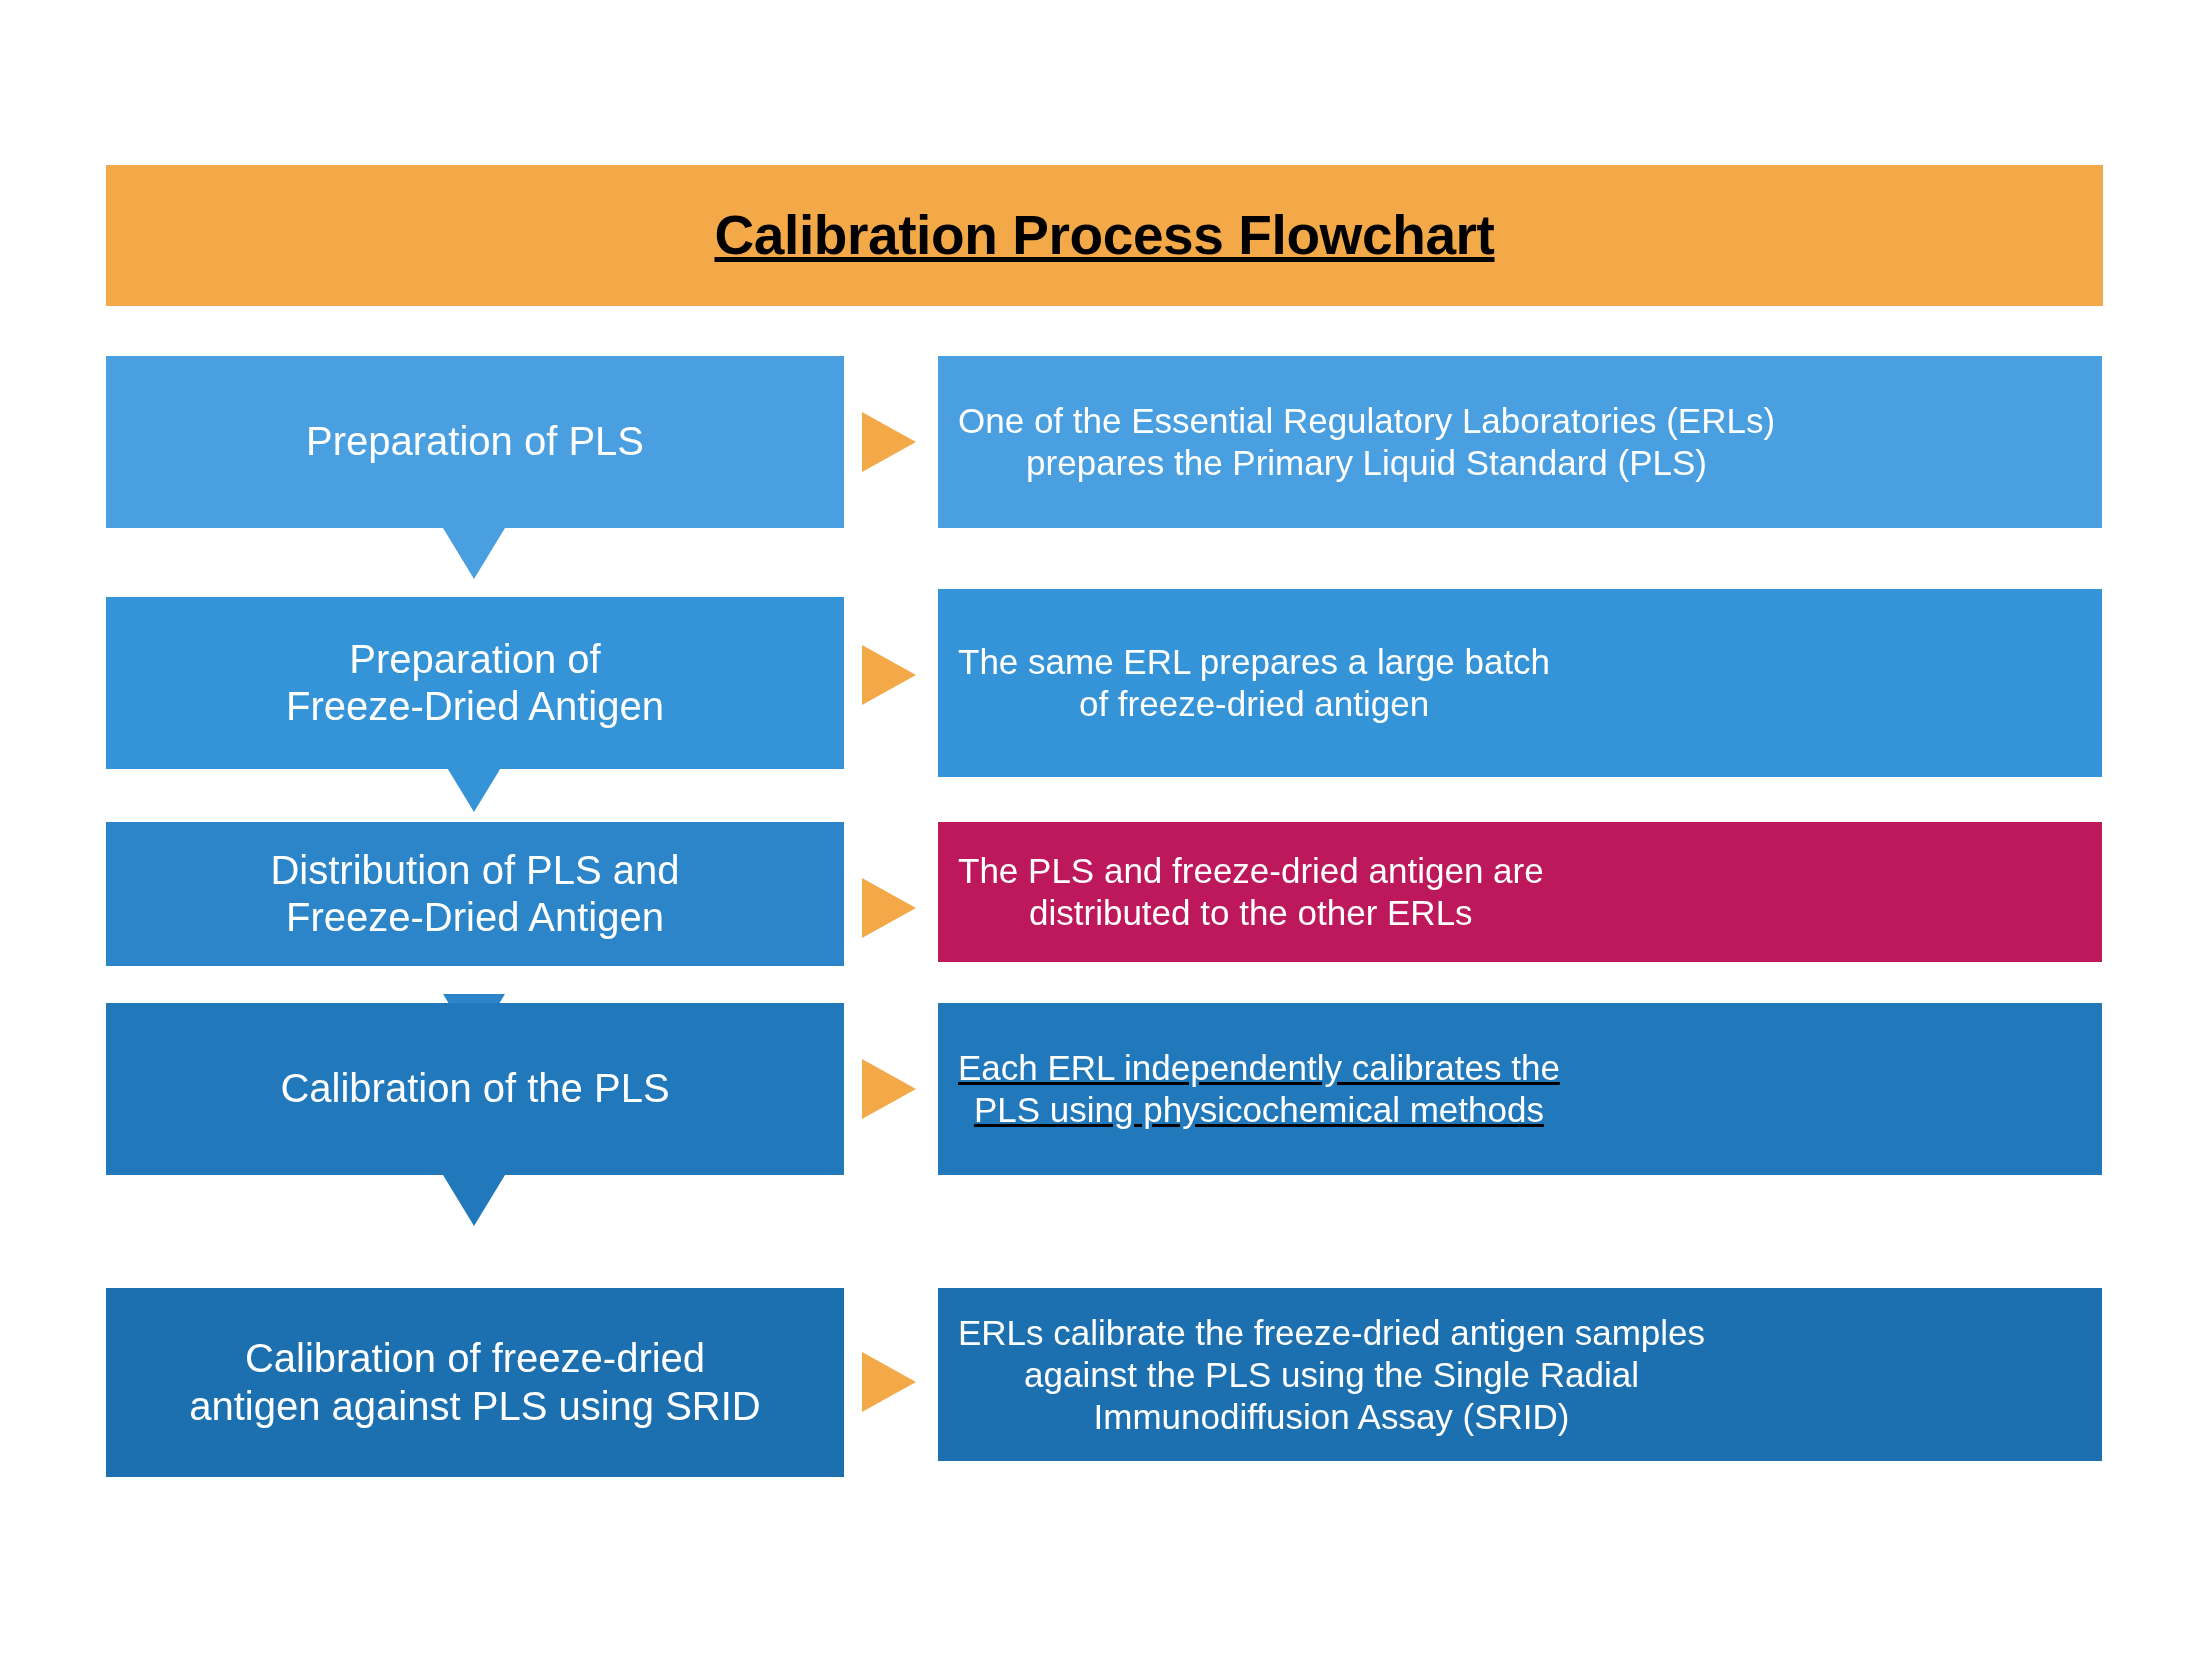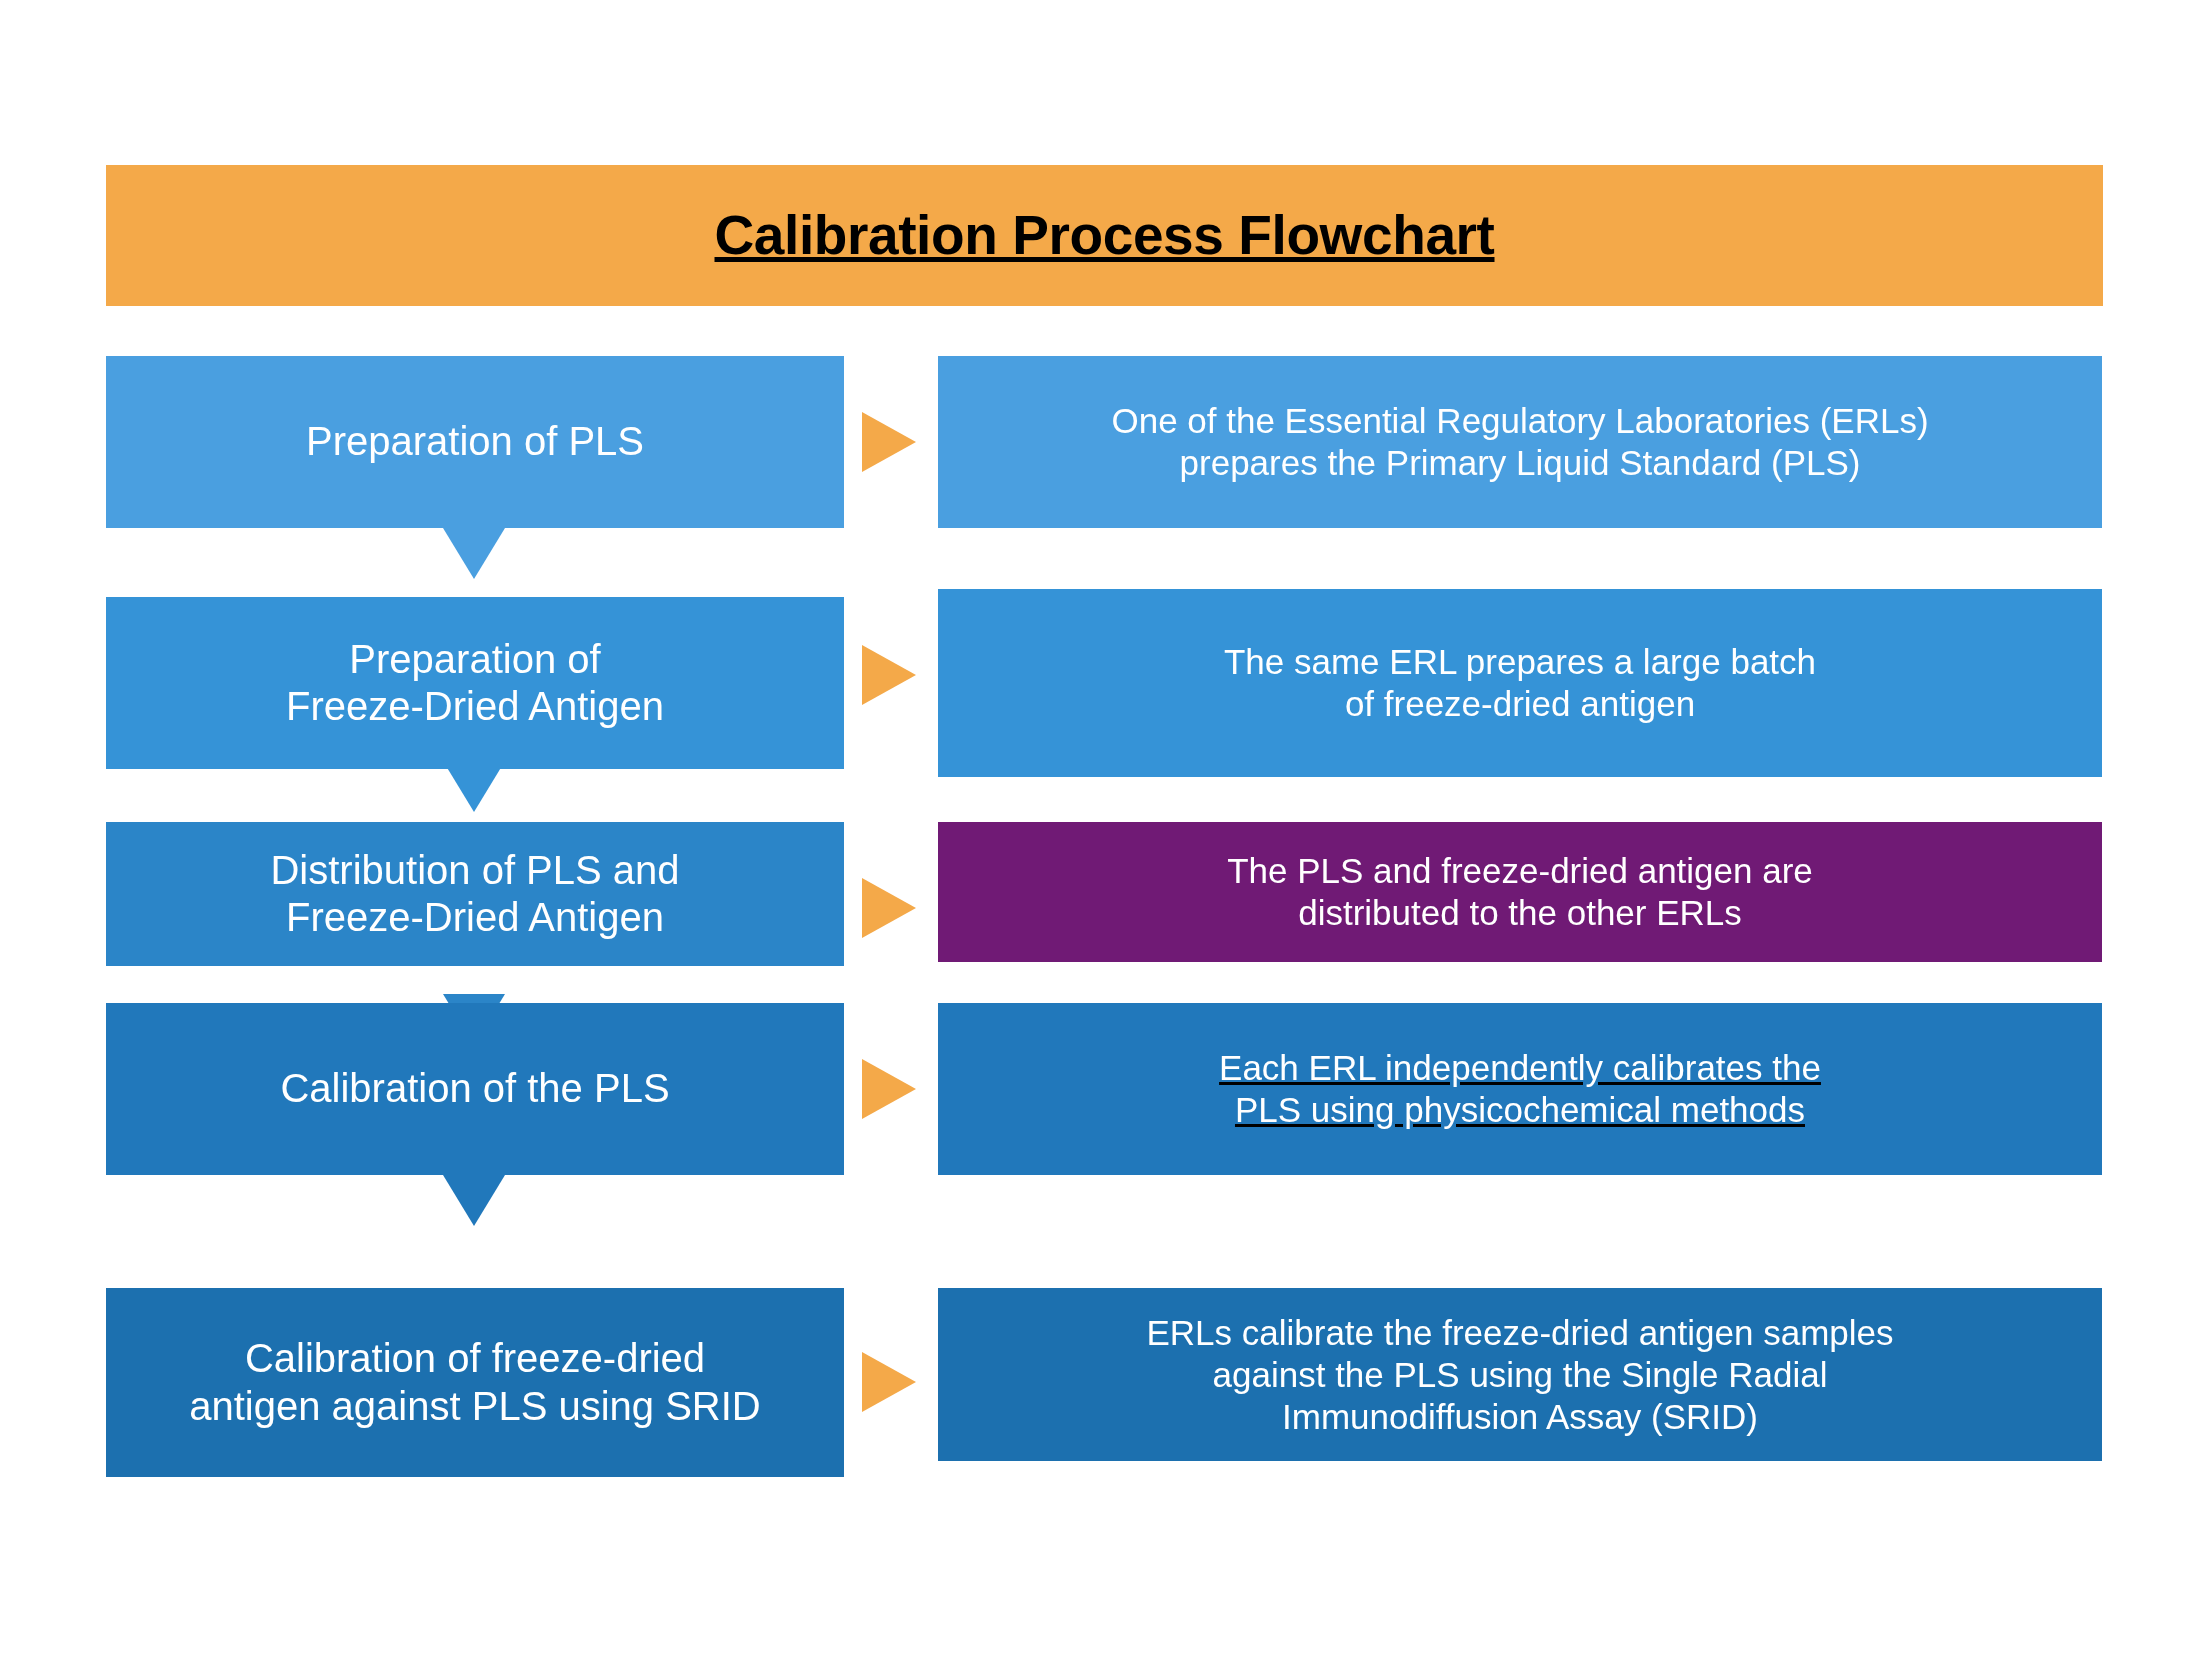--- a/index.html
+++ b/index.html
@@ -89,21 +89,20 @@
     border-bottom: 30px solid transparent;
     border-left: 54px solid #F4A949;
   }
 
   .right-box {
     position: absolute;
     left: 938px;
     width: 1164px;
     display: flex;
     align-items: center;
-    justify-content: center;
     box-sizing: border-box;
     padding: 5px 20px;
   }
   .right-label {
     color: #ffffff;
     font-size: 35px;
     line-height: 1.2;
     text-align: center;
     white-space: pre-line;
   }
@@ -142,21 +141,21 @@
     </div>
   </div>
 
   <div class="row" style="top:822px; height:174px;">
     <div class="left-box" style="top:0px; height:144px; background:#2B85C8;">
       <div class="left-label">Distribution of PLS and
 Freeze-Dried Antigen</div>
     </div>
     <div class="down-connector" style="top:172px; border-top:51px solid #2B85C8;"></div>
     <div class="arrow-right" style="left:862px; top:56px;"></div>
-    <div class="right-box" style="top:0px; height:140px; background:#701a75;">
+    <div class="right-box" style="top:0px; height:140px; background:#be185d;">
       <div class="right-label">The PLS and freeze-dried antigen are
 distributed to the other ERLs</div>
     </div>
   </div>
 
   <div class="row" style="top:1003px; height:174px;">
     <div class="left-box" style="top:0px; height:172px; background:#2178BB;">
       <div class="left-label">Calibration of the PLS</div>
     </div>
     <div class="down-connector" style="top:172px; border-top:51px solid #2178BB;"></div>

